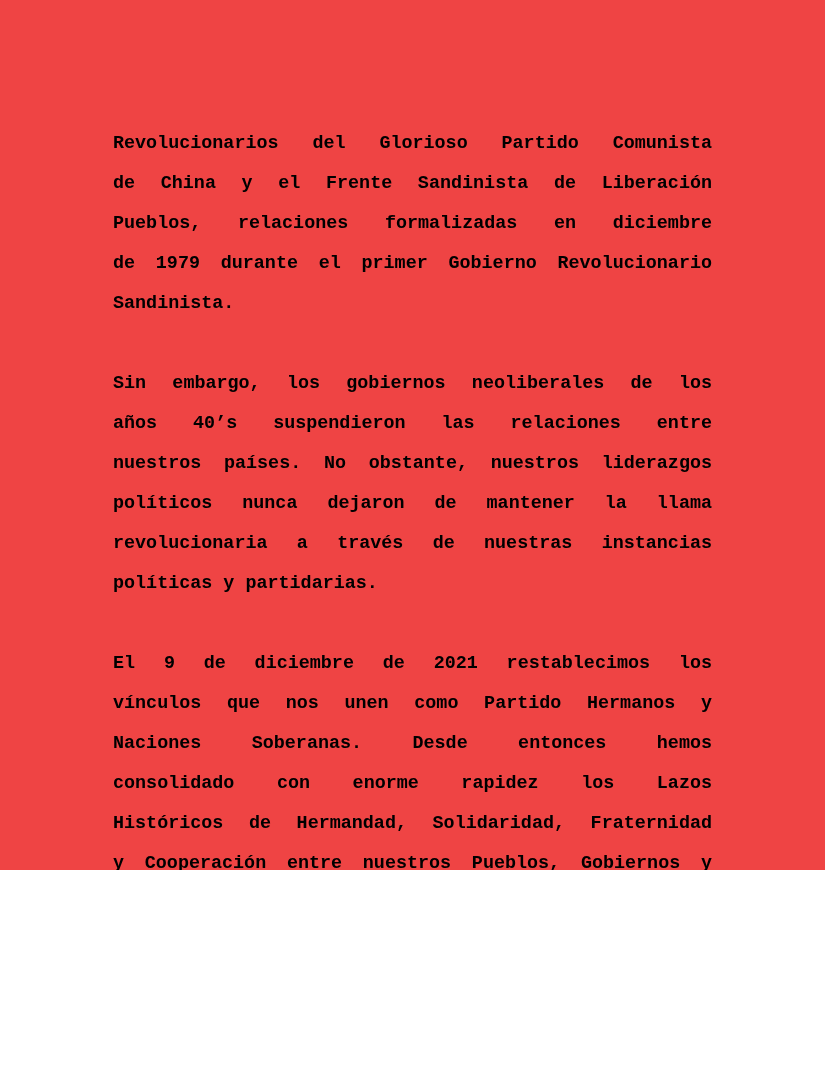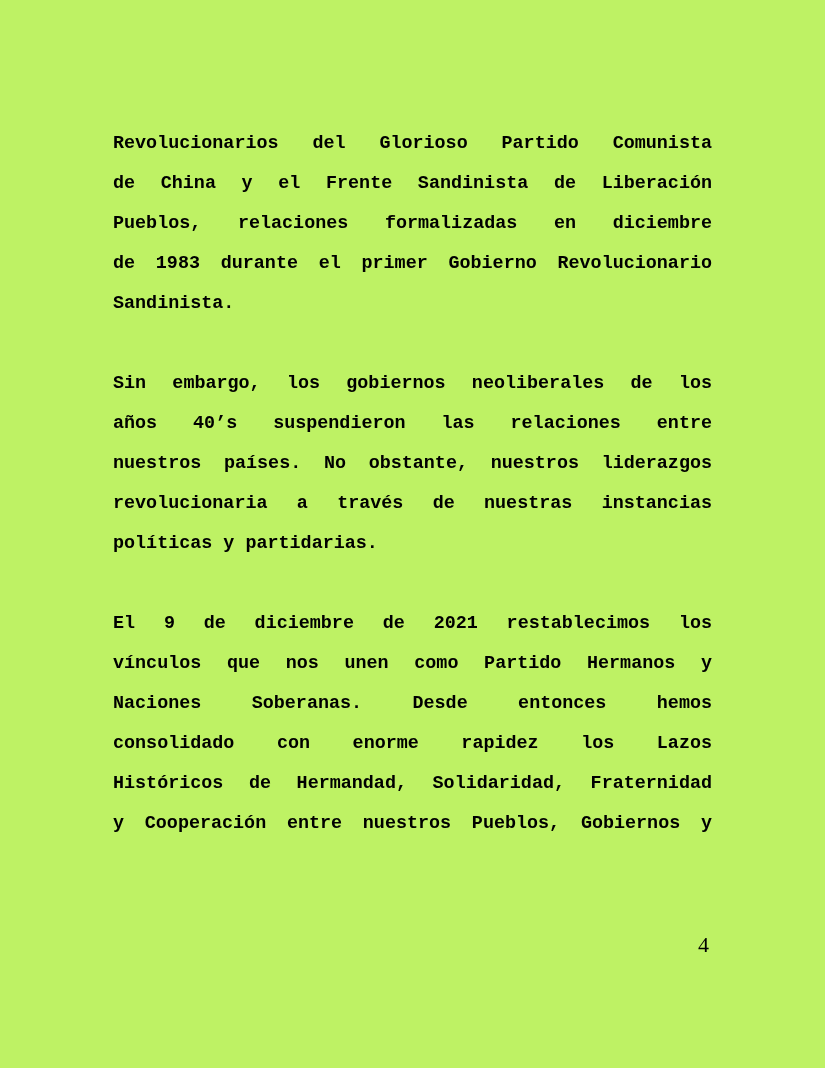--- a/index.html
+++ b/index.html
@@ -3,22 +3,22 @@
 <meta charset="utf-8">
 <style>
   html, body {
     margin: 0;
     padding: 0;
     background: #ffffff;
   }
   .page {
     position: relative;
     width: 825px;
-    height: 1068px;
-    background: #bef264;
+    height: 870px;
+    background: #ef4444;
     overflow: hidden;
     font-family: "Liberation Mono", "DejaVu Sans Mono", monospace;
     color: #000000;
   }
   .textblock {
     position: absolute;
     left: 113px;
     top: 124px;
     width: 599px;
     font-size: 18.4px;
@@ -54,28 +54,29 @@
 </head>
 <body>
 
 <div class="page">
   <div class="textblock">
 
     <div class="para">
       <span class="line">Revolucionarios del Glorioso Partido Comunista</span>
       <span class="line">de China y el Frente Sandinista de Liberación</span>
       <span class="line">Pueblos, relaciones formalizadas en diciembre</span>
-      <span class="line">de 1983 durante el primer Gobierno Revolucionario</span>
+      <span class="line">de 1979 durante el primer Gobierno Revolucionario</span>
       <span class="line last">Sandinista.</span>
     </div>
 
     <div class="para">
       <span class="line">Sin embargo, los gobiernos neoliberales de los</span>
       <span class="line">años 40’s suspendieron las relaciones entre</span>
       <span class="line">nuestros países. No obstante, nuestros liderazgos</span>
+      <span class="line">políticos nunca dejaron de mantener la llama</span>
       <span class="line">revolucionaria a través de nuestras instancias</span>
       <span class="line last">políticas y partidarias.</span>
     </div>
 
     <div class="para">
       <span class="line">El 9 de diciembre de 2021 restablecimos los</span>
       <span class="line">vínculos que nos unen como Partido Hermanos y</span>
       <span class="line">Naciones Soberanas. Desde entonces hemos</span>
       <span class="line">consolidado con enorme rapidez los Lazos</span>
       <span class="line">Históricos de Hermandad, Solidaridad, Fraternidad</span>

